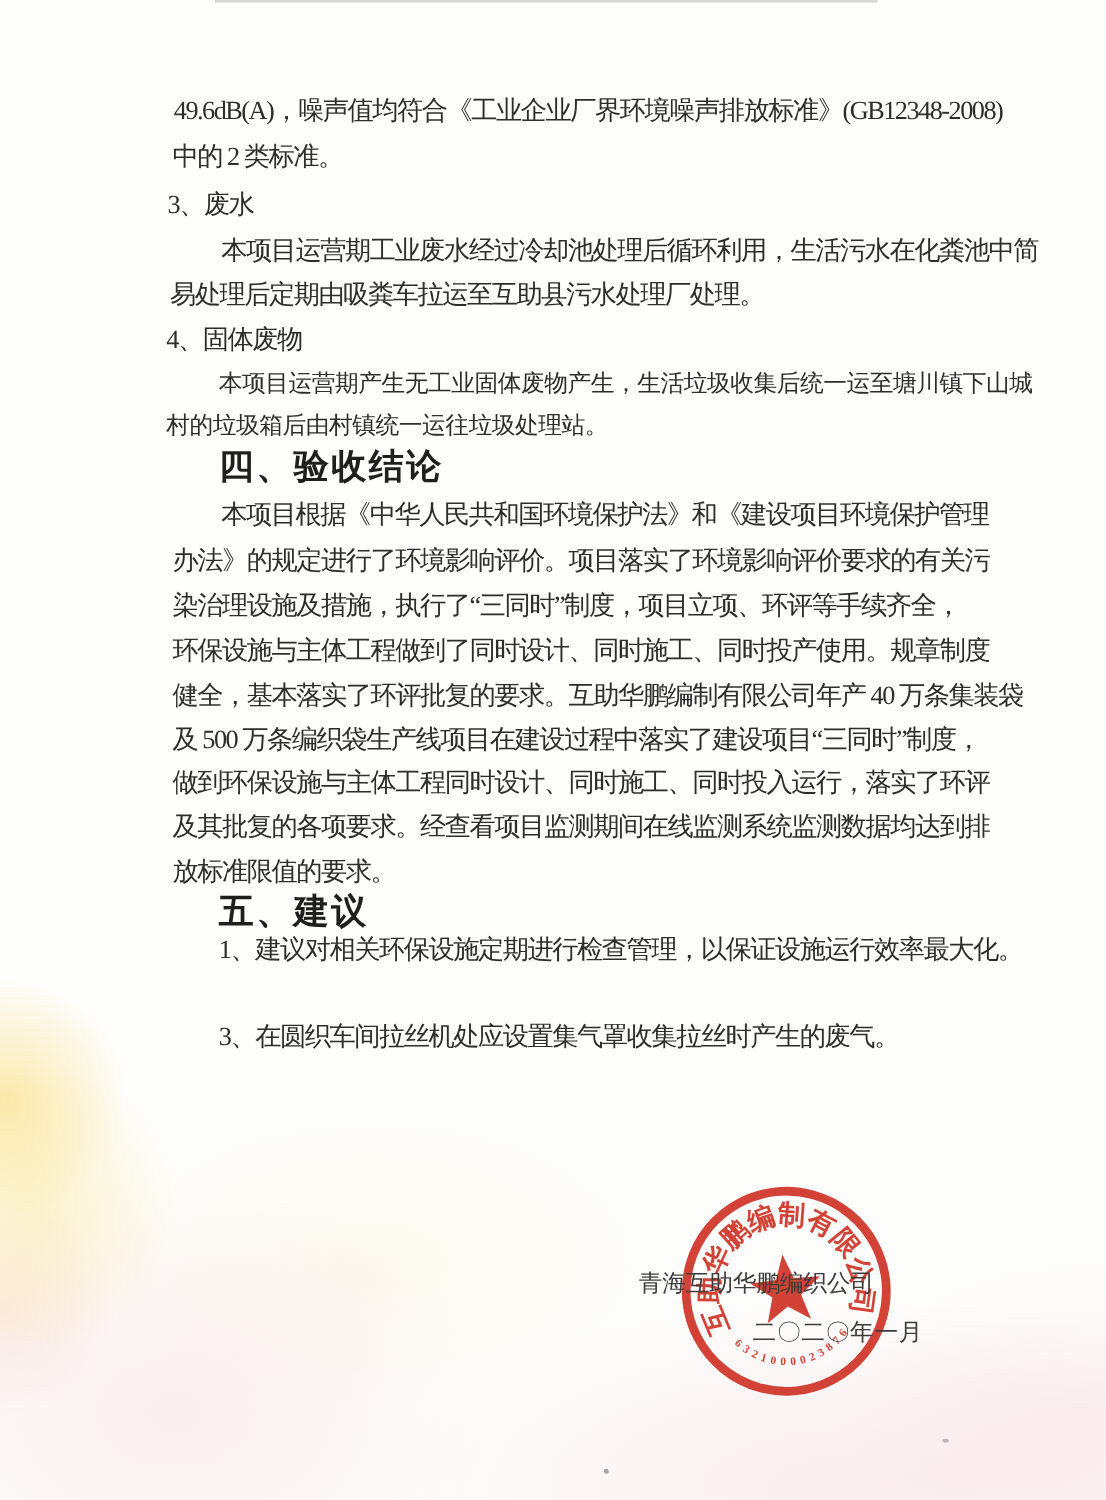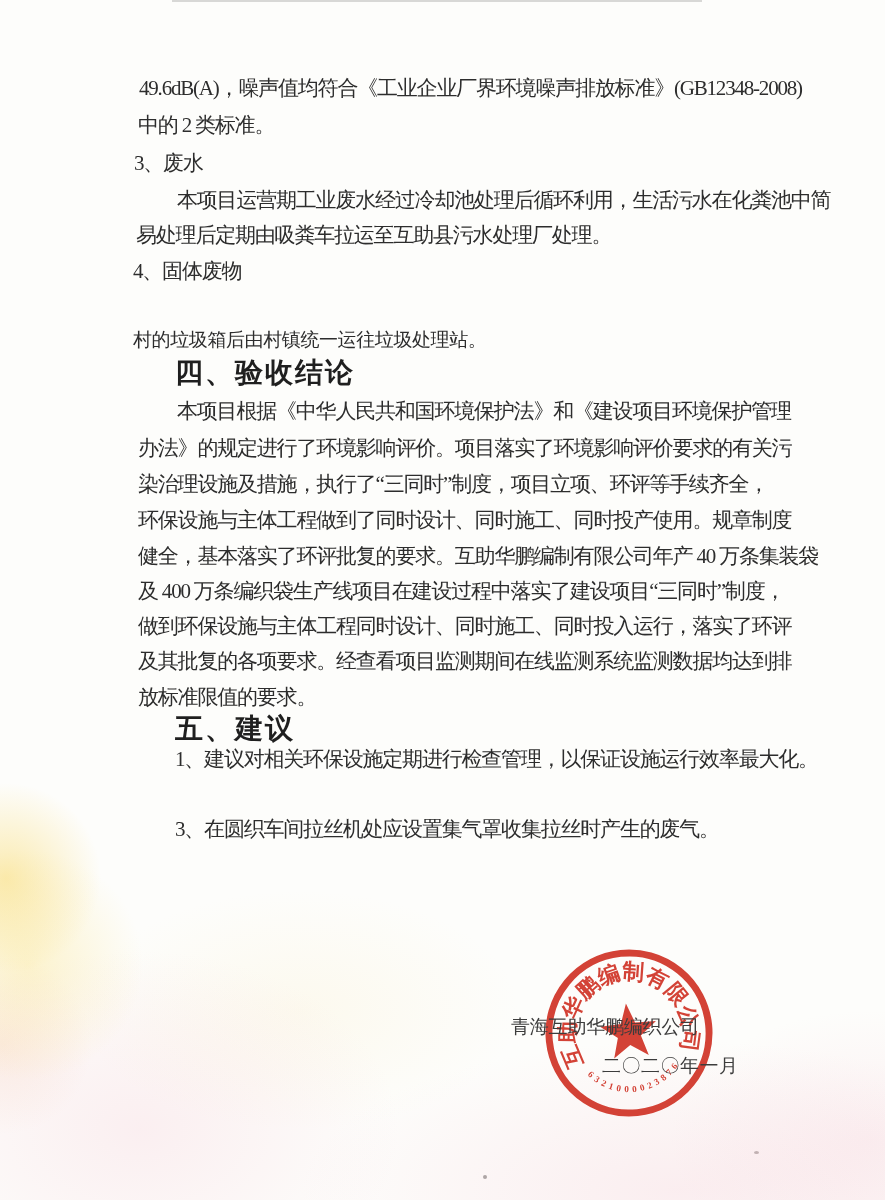--- a/index.html
+++ b/index.html
@@ -78,28 +78,29 @@
 <div class="page">
 
   <div class="edge-line"></div>
 
   <div class="tl p0">49.6dB(A)，噪声值均符合《工业企业厂界环境噪声排放标准》(GB12348-2008)</div>
   <div class="tl p1">中的 2 类标准。</div>
   <div class="tl p2">3、废水</div>
   <div class="tl p3">本项目运营期工业废水经过冷却池处理后循环利用，生活污水在化粪池中简</div>
   <div class="tl p4">易处理后定期由吸粪车拉运至互助县污水处理厂处理。</div>
   <div class="tl p5">4、固体废物</div>
+  <div class="tl small p6">本项目运营期产生无工业固体废物产生，生活垃圾收集后统一运至塘川镇下山城</div>
   <div class="tl small p7">村的垃圾箱后由村镇统一运往垃圾处理站。</div>
   <div class="tl heading p8">四、验收结论</div>
   <div class="tl p9">本项目根据《中华人民共和国环境保护法》和《建设项目环境保护管理</div>
   <div class="tl p10">办法》的规定进行了环境影响评价。项目落实了环境影响评价要求的有关污</div>
   <div class="tl p11">染治理设施及措施，执行了“三同时”制度，项目立项、环评等手续齐全，</div>
   <div class="tl p12">环保设施与主体工程做到了同时设计、同时施工、同时投产使用。规章制度</div>
   <div class="tl p13">健全，基本落实了环评批复的要求。互助华鹏编制有限公司年产 40 万条集装袋</div>
-  <div class="tl p14">及 400 万条编织袋生产线项目在建设过程中落实了建设项目“三同时”制度，</div>
+  <div class="tl p14">及 500 万条编织袋生产线项目在建设过程中落实了建设项目“三同时”制度，</div>
   <div class="tl p15">做到环保设施与主体工程同时设计、同时施工、同时投入运行，落实了环评</div>
   <div class="tl p16">及其批复的各项要求。经查看项目监测期间在线监测系统监测数据均达到排</div>
   <div class="tl p17">放标准限值的要求。</div>
   <div class="tl heading p18">五、建议</div>
   <div class="tl p19">1、建议对相关环保设施定期进行检查管理，以保证设施运行效率最大化。</div>
   <div class="tl p21">3、在圆织车间拉丝机处应设置集气罩收集拉丝时产生的废气。</div>
 
   <div class="seal">
     <svg viewBox="0 0 200 200" xmlns="http://www.w3.org/2000/svg">
       <defs>

